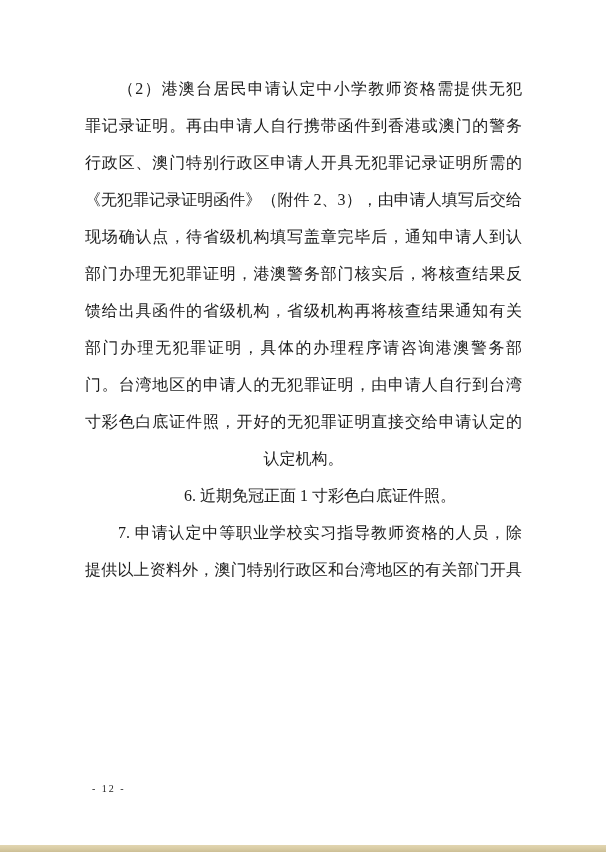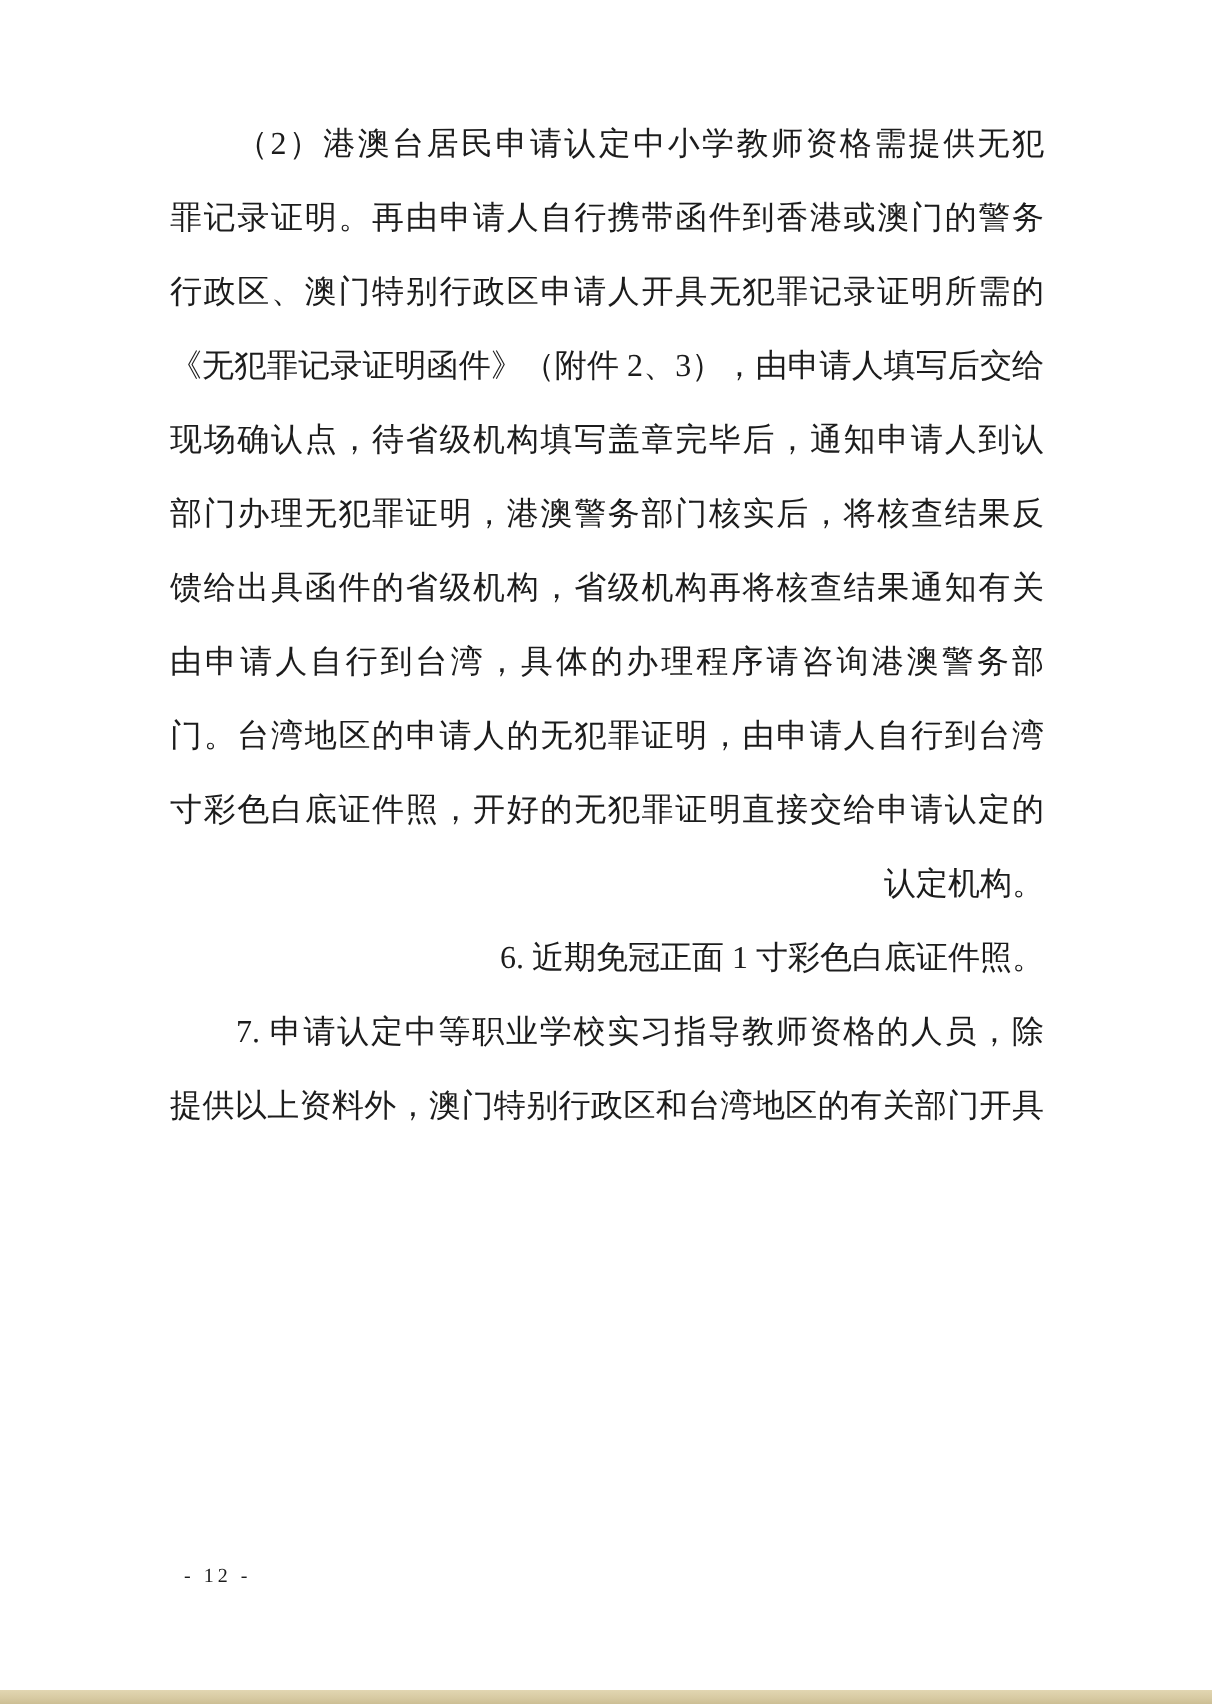--- a/index.html
+++ b/index.html
@@ -11,32 +11,32 @@
     position: relative;
     width: 606px;
     height: 852px;
     background: #ffffff;
     overflow: hidden;
     font-family: "Liberation Serif", "DejaVu Serif", serif;
   }
   .text-block {
     position: absolute;
     left: 85px;
-    top: 54px;
+    top: 70px;
     width: 437px;
     color: #1c1c1c;
     font-size: 16px;
     line-height: 37px;
   }
   .paragraph { margin: 0; }
   .paragraph.bold .line { font-weight: bold; }
   .line {
     height: 37px;
     overflow: hidden;
-    text-align: right;
+    text-align: center;
     white-space: normal;
   }
   .line.justify {
     text-align: justify;
     text-align-last: justify;
   }
   .line.indent {
     padding-left: 33px;
   }
   .page-number {
@@ -65,21 +65,21 @@
 <div class="page">
   <div class="text-block" id="body-text">
       <div class="paragraph">
         <div class="line indent justify">（2）港澳台居民申请认定中小学教师资格需提供无犯</div>
         <div class="line justify">罪记录证明。再由申请人自行携带函件到香港或澳门的警务</div>
         <div class="line justify">行政区、澳门特别行政区申请人开具无犯罪记录证明所需的</div>
         <div class="line justify">《无犯罪记录证明函件》（附件 2、3），由申请人填写后交给</div>
         <div class="line justify">现场确认点，待省级机构填写盖章完毕后，通知申请人到认</div>
         <div class="line justify">部门办理无犯罪证明，港澳警务部门核实后，将核查结果反</div>
         <div class="line justify">馈给出具函件的省级机构，省级机构再将核查结果通知有关</div>
-        <div class="line justify">由申请人自行到台湾，具体的办理程序请咨询港澳警务部</div>
+        <div class="line justify">部门办理无犯罪证明，具体的办理程序请咨询港澳警务部</div>
         <div class="line justify">门。台湾地区的申请人的无犯罪证明，由申请人自行到台湾</div>
         <div class="line justify">寸彩色白底证件照，开好的无犯罪证明直接交给申请认定的</div>
         <div class="line">认定机构。</div>
       </div>
       <div class="paragraph">
         <div class="line indent">6. 近期免冠正面 1 寸彩色白底证件照。</div>
       </div>
       <div class="paragraph">
         <div class="line indent justify">7. 申请认定中等职业学校实习指导教师资格的人员，除</div>
         <div class="line justify">提供以上资料外，澳门特别行政区和台湾地区的有关部门开具</div>

